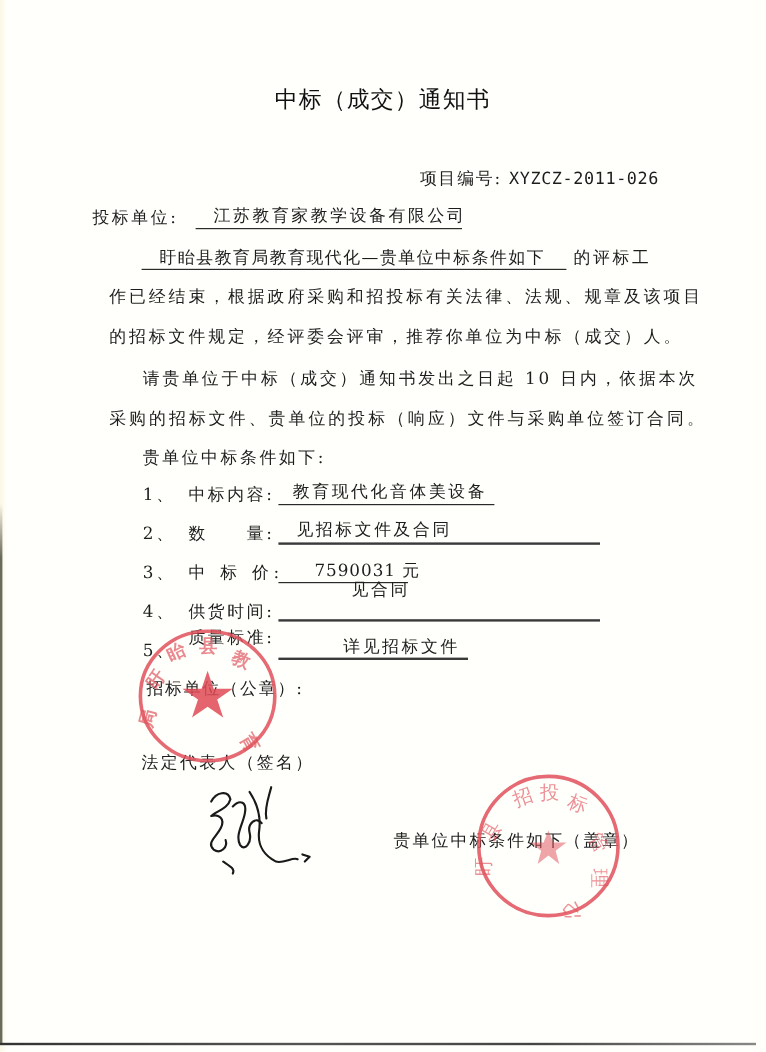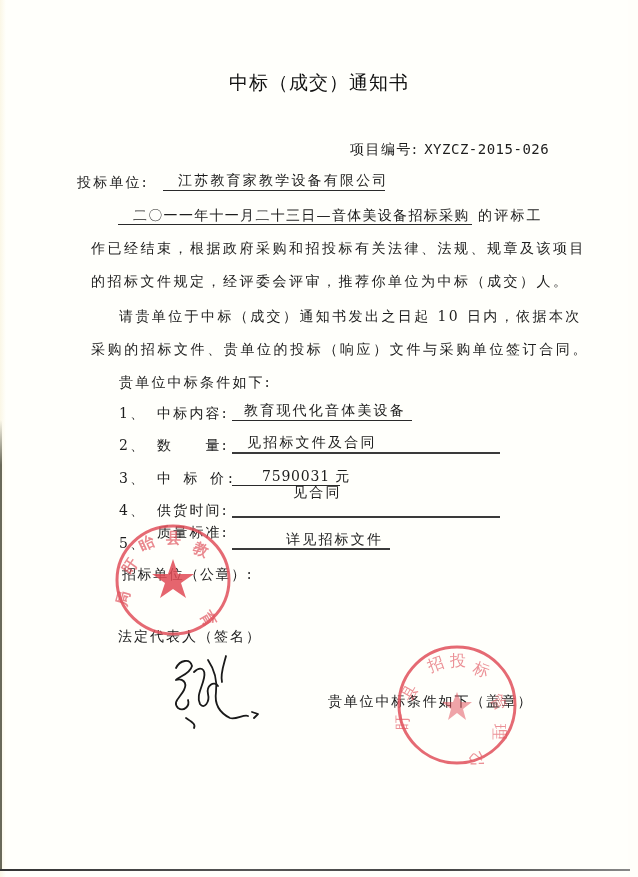--- a/index.html
+++ b/index.html
@@ -39,28 +39,28 @@
 <body>
 
 <div class="page">
   <div class="edge-left"></div>
   <div class="edge-bottom"></div>
 
   <div class="abs title">中标（成交）通知书</div>
 
   <div class="abs t" style="left:350px; top:141px; letter-spacing:1.5px;">
     <span>项目编号:</span>
-    <span class="mono">XYZCZ-2015-026</span>
+    <span class="mono">XYZCZ-2011-026</span>
   </div>
 
   <div class="abs t" style="left:77px; top:174px;">投标单位:</div>
   <div class="abs t" style="left:178px; top:172px;">江苏教育家教学设备有限公司</div>
   <div class="ul" style="left:163px; top:190px; width:222px;"></div>
 
-  <div class="abs t" style="left:133px; top:207px; letter-spacing:1.3px;">二〇一一年十一月二十三日—音体美设备招标采购</div>
+  <div class="abs t" style="left:133px; top:207px; letter-spacing:1.3px;">盱眙县教育局教育现代化—贵单位中标条件如下</div>
   <div class="ul" style="left:118px; top:224px; width:354px;"></div>
   <div class="abs t" style="left:478px; top:207px;">的评标工</div>
   <div class="abs t" style="left:91px; top:273px; letter-spacing:2.5px;">的招标文件规定，经评委会评审，推荐你单位为中标（成交）人。</div>
   <div class="abs t" style="left:91px; top:240px; letter-spacing:2.5px;">作已经结束，根据政府采购和招投标有关法律、法规、规章及该项目</div>
 
   <div class="abs t" style="left:119px; top:308px; letter-spacing:2.4px;">请贵单位于中标（成交）通知书发出之日起 10 日内，依据本次</div>
   <div class="abs t" style="left:91px; top:341px; letter-spacing:2.6px;">采购的招标文件、贵单位的投标（响应）文件与采购单位签订合同。</div>
 
   <div class="abs t" style="left:119px; top:374px;">贵单位中标条件如下:</div>
 

